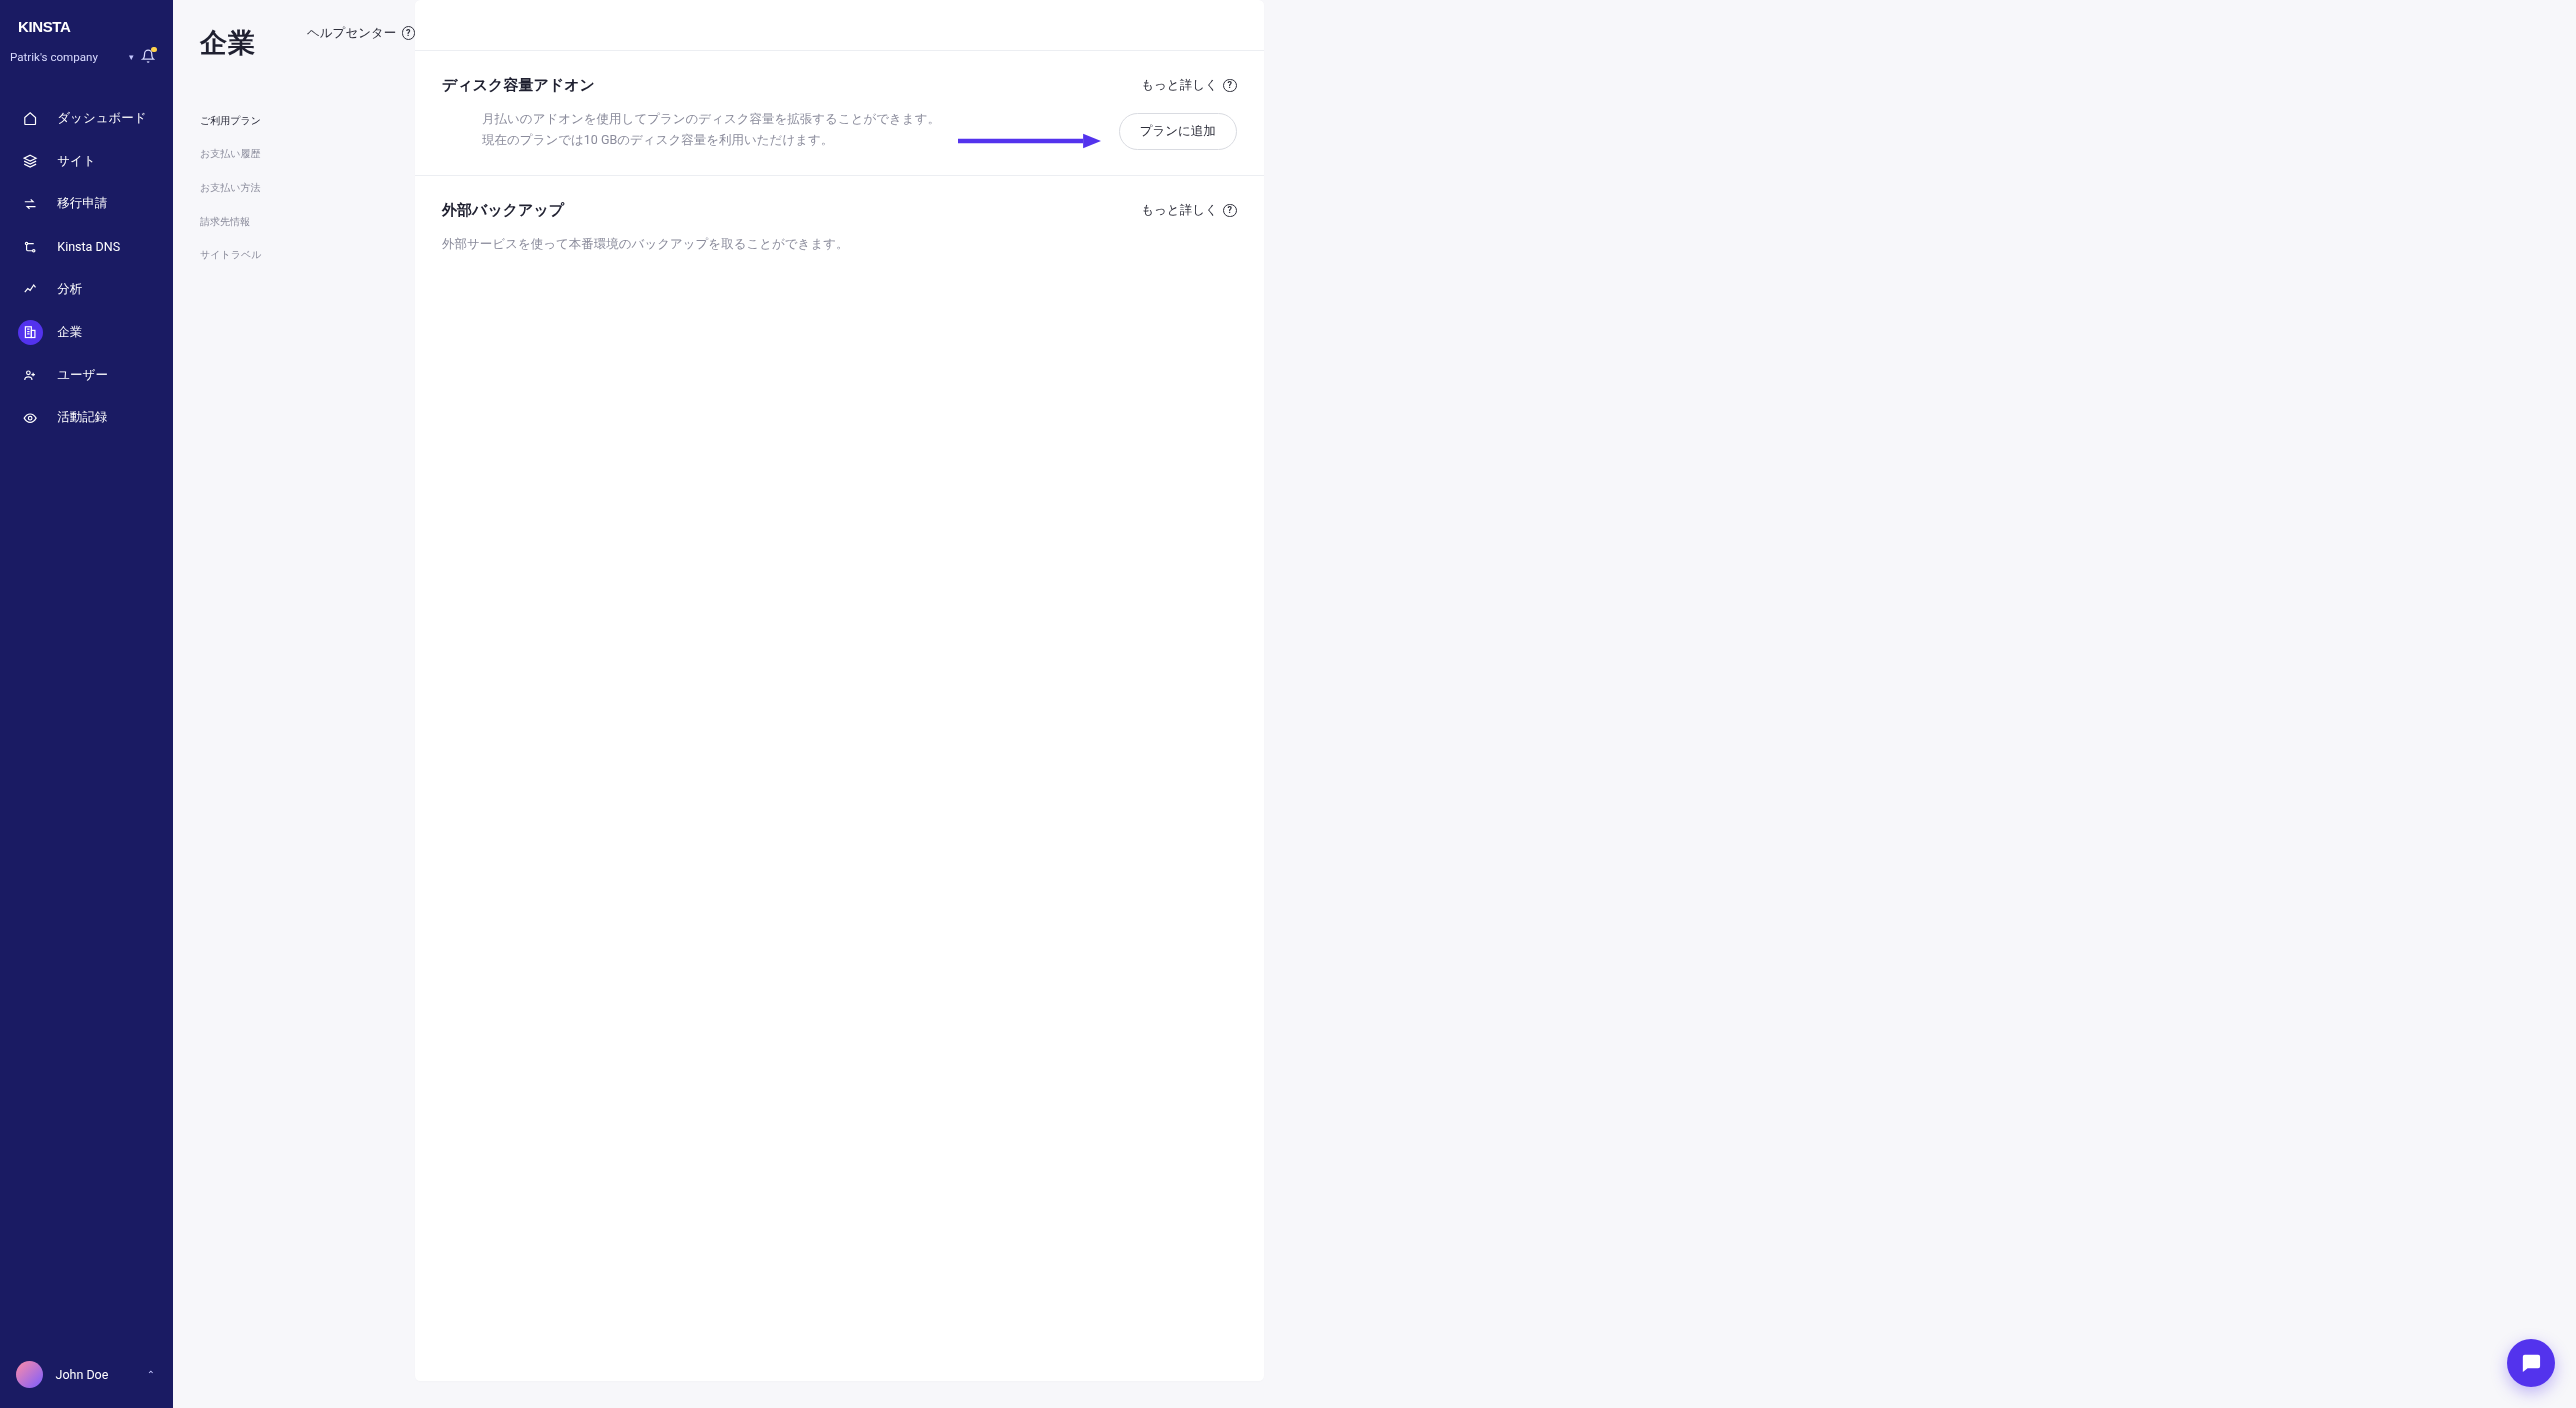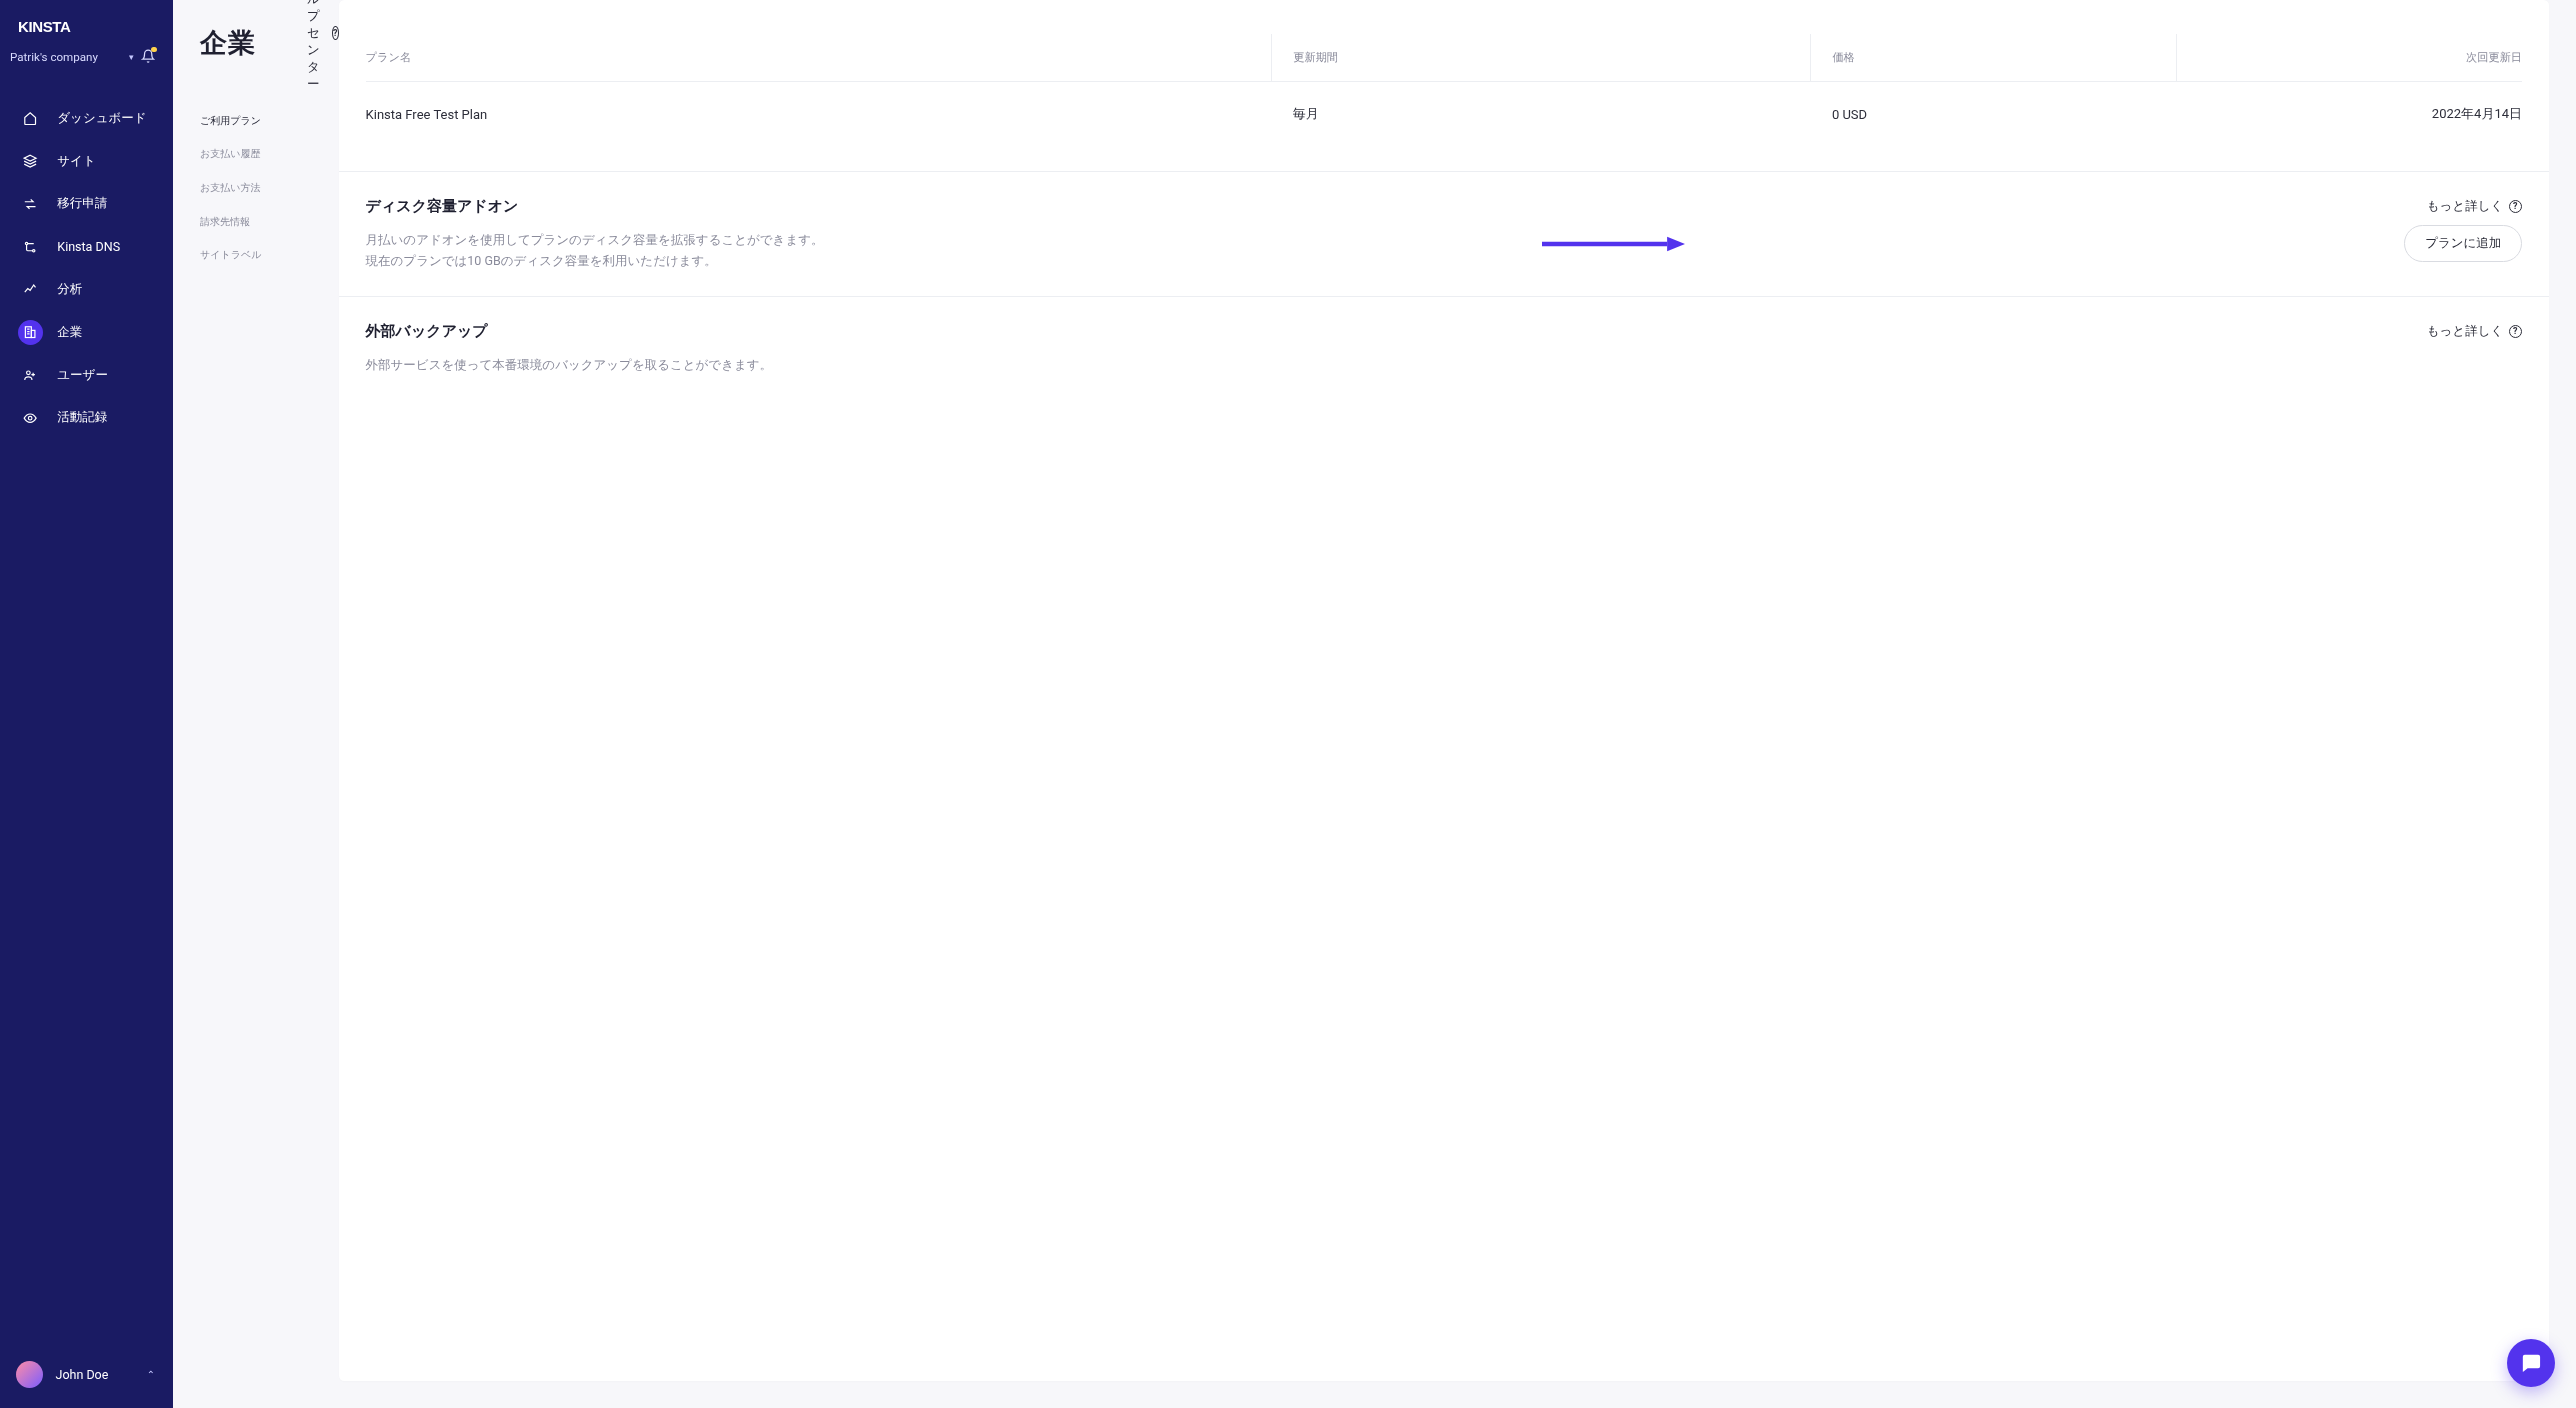--- a/index.html
+++ b/index.html
@@ -173,21 +173,21 @@
   .table thead th + th { border-left: 0.9px solid #eceef2; padding-left: 21.5px; }
   .table tbody td {
     padding: 23px 0;
     font-size: 13px;
     color: #2d2e3a;
   }
   .table tbody td + td { padding-left: 21.5px; }
   .table .col-right { text-align: right; }
   .table thead th.col-right { padding-right: 0; }
   .desc-text { font-size: 12.5px; color: #8a8b9b; line-height: 1.7; margin-top: 12.5px; }
-  .desc-row { display: flex; align-items: center; justify-content: space-between; gap: 18px; }
+  .desc-row { display: flex; align-items: flex-end; justify-content: space-between; gap: 18px; margin-left: 40px; }
   .arrow-annotation {
     flex-shrink: 0;
     display: flex; align-items: center;
   }
   
   .chat-fab {
     position: fixed; bottom: 21.5px; right: 21.5px;
     width: 48px; height: 48px; border-radius: 50%;
     background: #5333ed; color: #fff;
     display: flex; align-items: center; justify-content: center;
@@ -311,44 +311,20 @@
 
   <div class="main">
     <div class="help-row">
       <span>ヘルプセンター</span>
       <span class="help-icon">?</span>
     </div>
 
     <div class="card">
 
       <div class="card-section">
-        <table class="table" style="margin-top:9px">
-          <colgroup>
-              <col style="width:42%">
-              <col style="width:25%">
-              <col style="width:17%">
-              <col style="width:16%">
-            </colgroup>
-          <thead>
-            <tr>
-              <th>プラン名</th>
-              <th>更新期間</th>
-              <th>価格</th>
-              <th class="col-right">次回更新日</th>
-            </tr>
-          </thead>
-          <tbody>
-            <tr>
-              <td>Kinsta Free Test Plan</td>
-              <td>毎月</td>
-              <td>0 USD</td>
-              <td class="col-right">2022年4月14日</td>
-            </tr>
-          </tbody>
-        </table>
       </div>
 
       <div class="card-section">
         <div class="section-head">
           <div class="section-title">ディスク容量アドオン</div>
           <span class="more-link">
             <span>もっと詳しく</span>
             <span class="help-icon">?</span>
           </span>
         </div>

